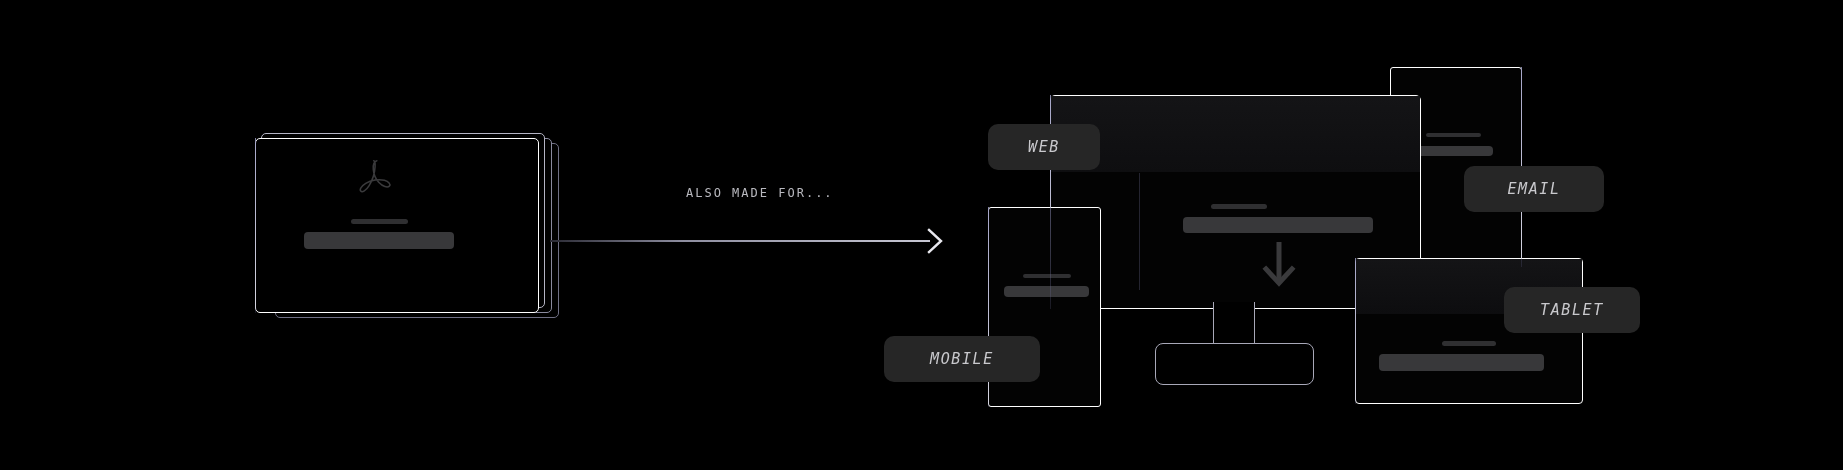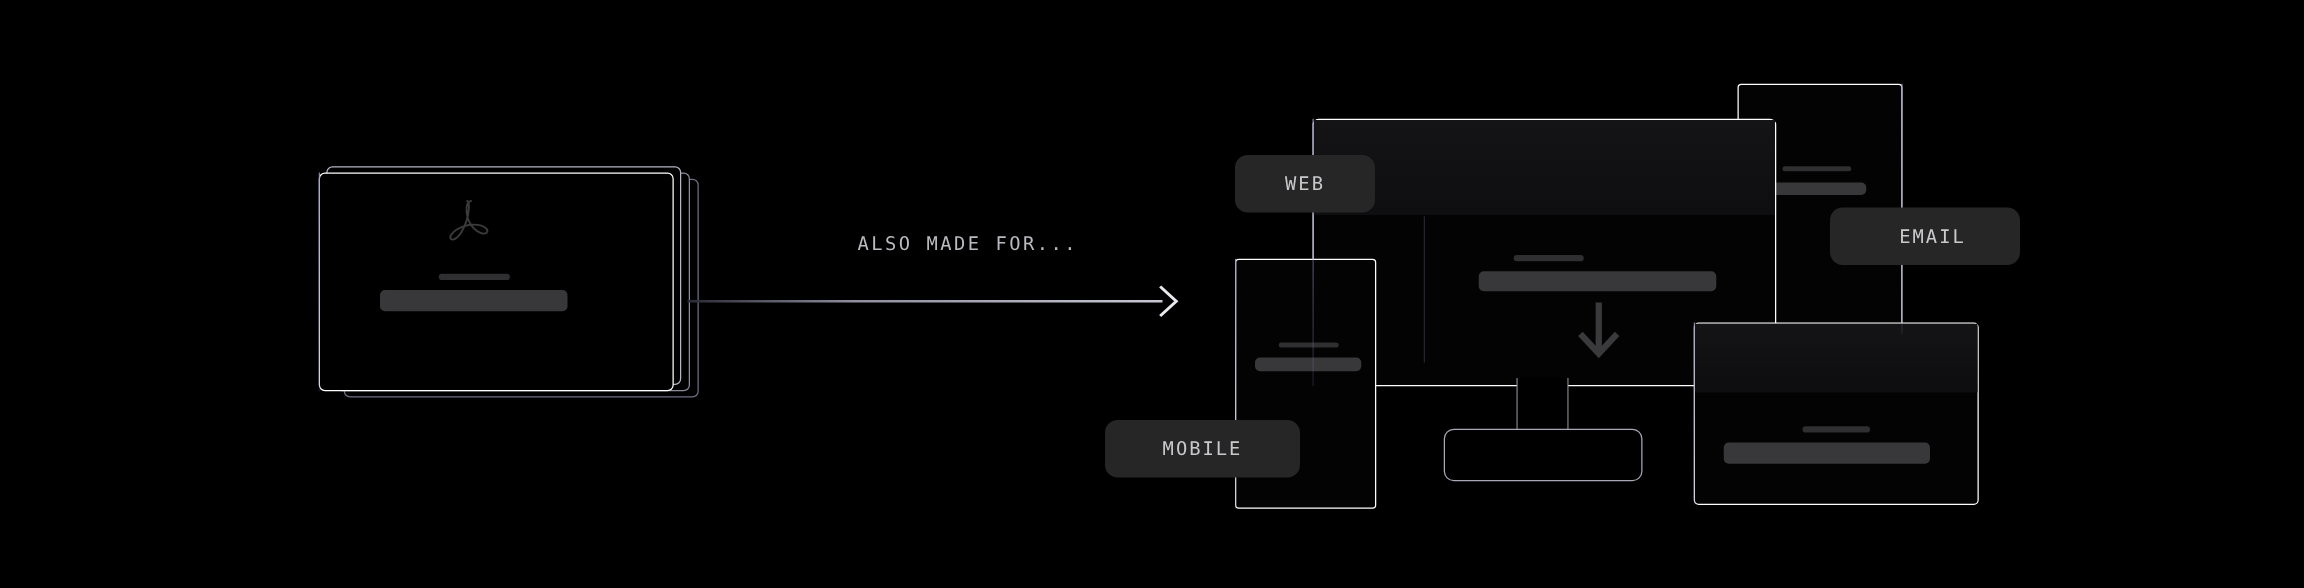--- a/index.html
+++ b/index.html
@@ -29,21 +29,21 @@
     letter-spacing: 1.6px;
     display: flex;
     flex-direction: column;
     align-items: center;
     justify-content: center;
     text-align: center;
     line-height: 1.35;
     z-index: 40;
     box-shadow: 0 0 0 0 rgba(0,0,0,0);
   }
-  .pill .ln { display: block; white-space: nowrap; }
+  .pill .ln { display: block; white-space: nowrap; font-style: italic; }
 
   .frame {
     position: absolute;
     border: 1.6px solid #ffffff;
     background: #030303;
     box-sizing: border-box;
   }
 
   .bar {
     position: absolute;
@@ -78,21 +78,21 @@
     position: absolute;
     height: 1.5px;
     background: linear-gradient(to right, #2a2a34, #8e8ea0 35%, #c8c8d4);
   }
 
   
   .caption {
     position: absolute;
     color: #b9b9bf;
     font-family: "DejaVu Sans Mono", monospace;
-    font-size: 15px;
+    font-size: 12px;
     letter-spacing: 2px;
     white-space: nowrap;
   }
 
   .edge-glow {
     position: absolute;
     background: linear-gradient(to bottom, rgba(150,150,190,0.85), rgba(90,90,130,0.25));
     width: 1.4px;
   }
 </style>
@@ -164,24 +164,27 @@
   <div class="pill" style="left:884px; top:336px; width:156px; height:46px;">
     <span class="ln">MOBILE</span>
   </div>
 
   <div class="frame" style="left:1355px; top:258px; width:228px; height:146px; border-radius:4px;">
     <div class="headerbar" style="height:55px; background:linear-gradient(to bottom,#141416,#0d0d0f);"></div>
     <div class="dash" style="left:86px; top:82px; width:54px; height:5px;"></div>
     <div class="bar" style="left:23px; top:95px; width:165px; height:17px;"></div>
   </div>
 
-  <div class="pill" style="left:1464px; top:166px; width:140px; height:46px;padding-left:12px;">
+  <div class="pill" style="left:1464px; top:166px; width:140px; height:46px;">
     <span class="ln">EMAIL</span>
   </div>
 
+  <div class="pill" style="left:1504px; top:287px; width:136px; height:46px;">
+    <span class="ln">TABLET</span>
+  </div>
 
   <div class="edge-glow" style="left:1050px; top:95px; height:214px;"></div>
   <div class="edge-glow" style="left:988px;  top:207px; height:200px;"></div>
   <div class="edge-glow" style="left:1355px; top:258px; height:146px;"></div>
   <div class="edge-glow" style="left:1521px; top:67px;  height:200px;"></div>
   <div class="edge-glow" style="left:255px;  top:138px; height:175px;"></div>
 
 </div>
 
 </body></html>

